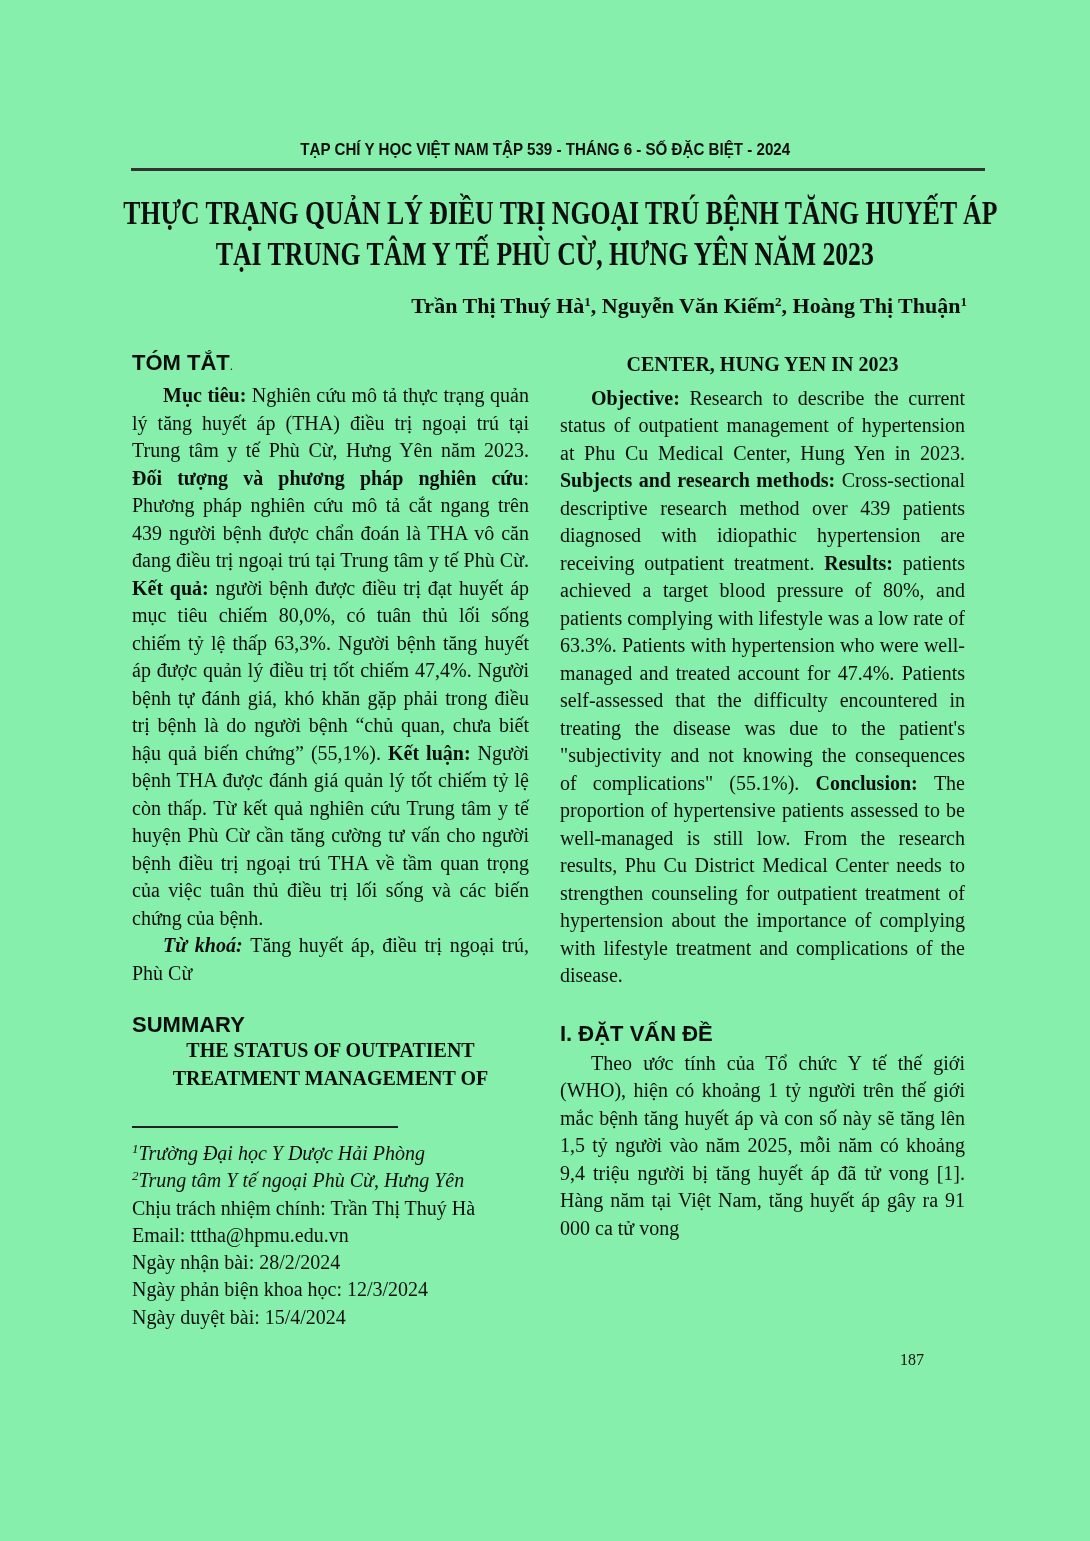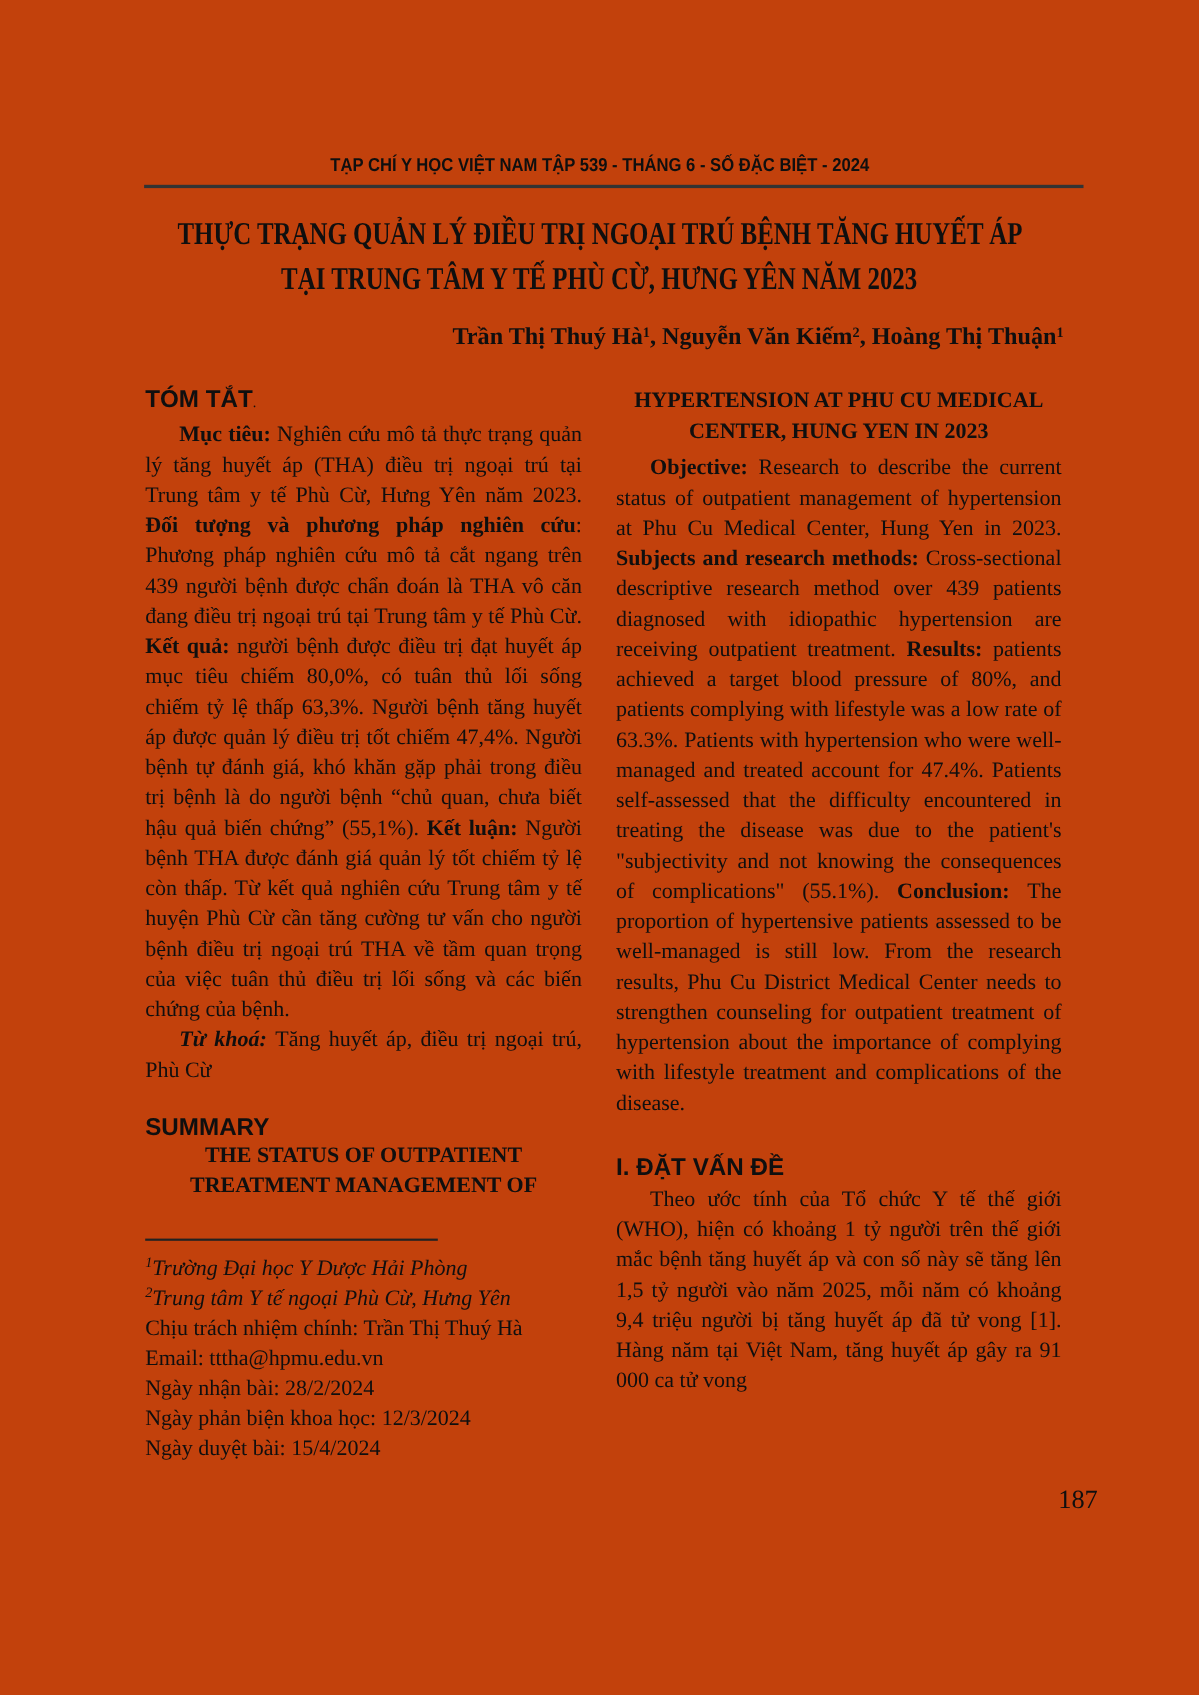--- a/index.html
+++ b/index.html
@@ -1,34 +1,34 @@
 <!DOCTYPE html>
 <html><head>
 <meta charset="utf-8">
 <style>
   html,body { margin:0; padding:0; background:#ffffff; }
   .page {
-    position:relative; width:1090px; height:1541px; background:#c2410c;
+    position:relative; width:1090px; height:1541px; background:#86efac;
     font-family:"Liberation Serif","DejaVu Serif",serif; color:#0f0f0f;
     overflow:hidden;
   }
   p { margin:0; }
 
   
   .journal-header { position:absolute; top:140px; left:0; width:100%; text-align:center; }
   .jh-inner {
     display:inline-block; font-family:"Liberation Sans","DejaVu Sans",sans-serif;
     font-weight:bold; font-size:17px; white-space:nowrap;
     transform:scaleX(0.89); transform-origin:center;
   }
   .header-rule { position:absolute; top:168px; left:131px; width:854px; height:3px; background:#333333; }
 
   
   .title { position:absolute; top:193px; left:0; width:100%; text-align:center;
-           font-weight:bold; font-size:29px; line-height:41px; }
+           font-weight:bold; font-size:33px; line-height:41px; }
   .tline { display:block; }
   .tline > span { display:inline-block; white-space:nowrap; transform:scaleX(0.78); transform-origin:center; }
 
   .authors { position:absolute; top:293px; right:123px; font-weight:bold; font-size:22px; white-space:nowrap; }
   sup { font-size:13px; line-height:0; vertical-align:7px; }
 
   
   .col { position:absolute; top:351px; font-size:20px; line-height:27.5px; text-align:justify; }
   .col.left  { left:132px; width:397px; }
   .col.right { left:560px; width:405px; }
@@ -45,21 +45,21 @@
   .para.top4 { margin-top:4px; }
   .para.top6 { margin-top:6px; }
   .center-bold { text-align:center; font-weight:bold; text-indent:0; }
   .b { font-weight:bold; }
   .i { font-style:italic; }
 
   
   .footnote { position:absolute; left:132px; top:1126px; width:400px; font-size:20px; line-height:27.3px; text-align:left; }
   .footnote-rule { width:266px; height:2px; background:#222222; margin-bottom:12px; }
 
-  .page-number { position:absolute; left:962px; top:1351px; font-size:24px; }
+  .page-number { position:absolute; left:900px; top:1351px; font-size:16px; }
 </style>
 </head>
 <body>
 
 <div class="page">
 
   <div class="journal-header">
     <span class="jh-inner">TẠP CHÍ Y HỌC VIỆT NAM TẬP 539 - THÁNG 6 - SỐ ĐẶC BIỆT - 2024</span>
   </div>
   <div class="header-rule"></div>
@@ -74,21 +74,20 @@
   <div class="col left">
     <div class="h-sans"><span>TÓM TẮT</span><span class="hdot">.</span></div>
     <p class="para top4"><span class="b">Mục tiêu: </span><span>Nghiên cứu mô tả thực trạng quản lý tăng huyết áp (THA) điều trị ngoại trú tại Trung tâm y tế Phù Cừ, Hưng Yên năm 2023. </span><span class="b">Đối tượng và phương pháp nghiên cứu</span><span>: Phương pháp nghiên cứu mô tả cắt ngang trên 439 người bệnh được chẩn đoán là THA vô căn đang điều trị ngoại trú tại Trung tâm y tế Phù Cừ. </span><span class="b">Kết quả: </span><span>người bệnh được điều trị đạt huyết áp mục tiêu chiếm 80,0%, có tuân thủ lối sống chiếm tỷ lệ thấp 63,3%. Người bệnh tăng huyết áp được quản lý điều trị tốt chiếm 47,4%. Người bệnh tự đánh giá, khó khăn gặp phải trong điều trị bệnh là do người bệnh “chủ quan, chưa biết hậu quả biến chứng” (55,1%). </span><span class="b">Kết luận: </span><span>Người bệnh THA được đánh giá quản lý tốt chiếm tỷ lệ còn thấp. Từ kết quả nghiên cứu Trung tâm y tế huyện Phù Cừ cần tăng cường tư vấn cho người bệnh điều trị ngoại trú THA về tầm quan trọng của việc tuân thủ điều trị lối sống và các biến chứng của bệnh.</span></p>
     <p class="para"><span class="b i">Từ khoá: </span><span>Tăng huyết áp, điều trị ngoại trú, Phù Cừ</span></p>
     <div class="h-sans summary-h"><span>SUMMARY</span></div>
     <div class="center-bold">THE STATUS OF OUTPATIENT</div>
     <div class="center-bold">TREATMENT MANAGEMENT OF</div>
   </div>
 
   <div class="col right">
-    <div class="center-bold">HYPERTENSION AT PHU CU MEDICAL</div>
     <div class="center-bold">CENTER, HUNG YEN IN 2023</div>
     <p class="para top6"><span class="b">Objective: </span><span>Research to describe the current status of outpatient management of hypertension at Phu Cu Medical Center, Hung Yen in 2023. </span><span class="b">Subjects and research methods: </span><span>Cross-sectional descriptive research method over 439 patients diagnosed with idiopathic hypertension are receiving outpatient treatment. </span><span class="b">Results: </span><span>patients achieved a target blood pressure of 80%, and patients complying with lifestyle was a low rate of 63.3%. Patients with hypertension who were well-managed and treated account for 47.4%. Patients self-assessed that the difficulty encountered in treating the disease was due to the patient's "subjectivity and not knowing the consequences of complications" (55.1%). </span><span class="b">Conclusion: </span><span>The proportion of hypertensive patients assessed to be well-managed is still low. From the research results, Phu Cu District Medical Center needs to strengthen counseling for outpatient treatment of hypertension about the importance of complying with lifestyle treatment and complications of the disease.</span></p>
     <div class="h-sans section-h"><span>I. ĐẶT VẤN ĐỀ</span></div>
     <p class="para"><span>Theo ước tính của Tổ chức Y tế thế giới (WHO), hiện có khoảng 1 tỷ người trên thế giới mắc bệnh tăng huyết áp và con số này sẽ tăng lên 1,5 tỷ người vào năm 2025, mỗi năm có khoảng 9,4 triệu người bị tăng huyết áp đã tử vong [1]. Hàng năm tại Việt Nam, tăng huyết áp gây ra 91 000 ca tử vong</span></p>
   </div>
 
   <div class="footnote">
     <div class="footnote-rule"></div>
     <div class="fn-line"><sup class="i">1</sup><span class="i">Trường Đại học Y Dược Hải Phòng</span></div>
     <div class="fn-line"><sup class="i">2</sup><span class="i">Trung tâm Y tế ngoại Phù Cừ, Hưng Yên</span></div>

